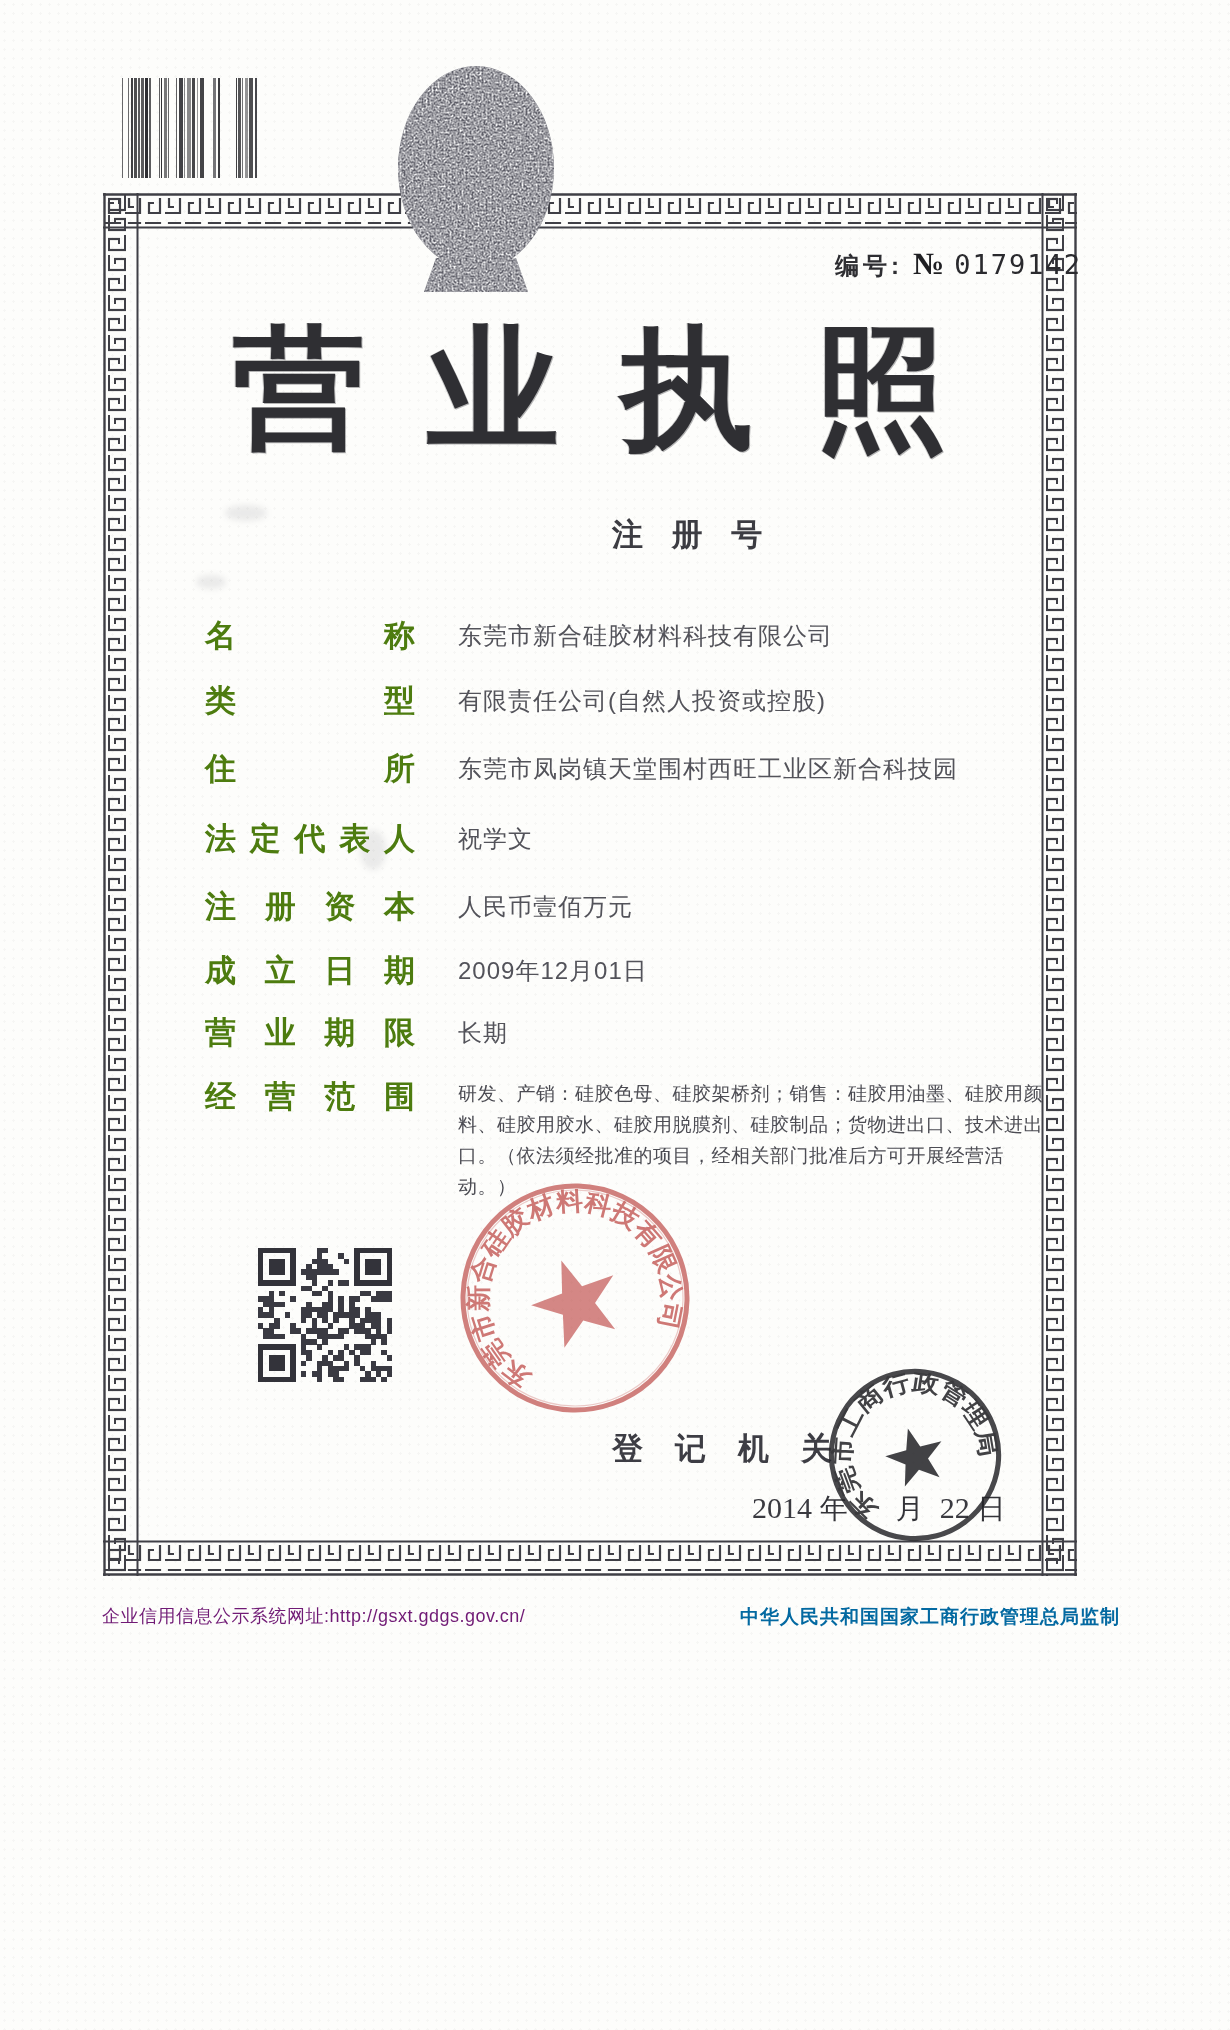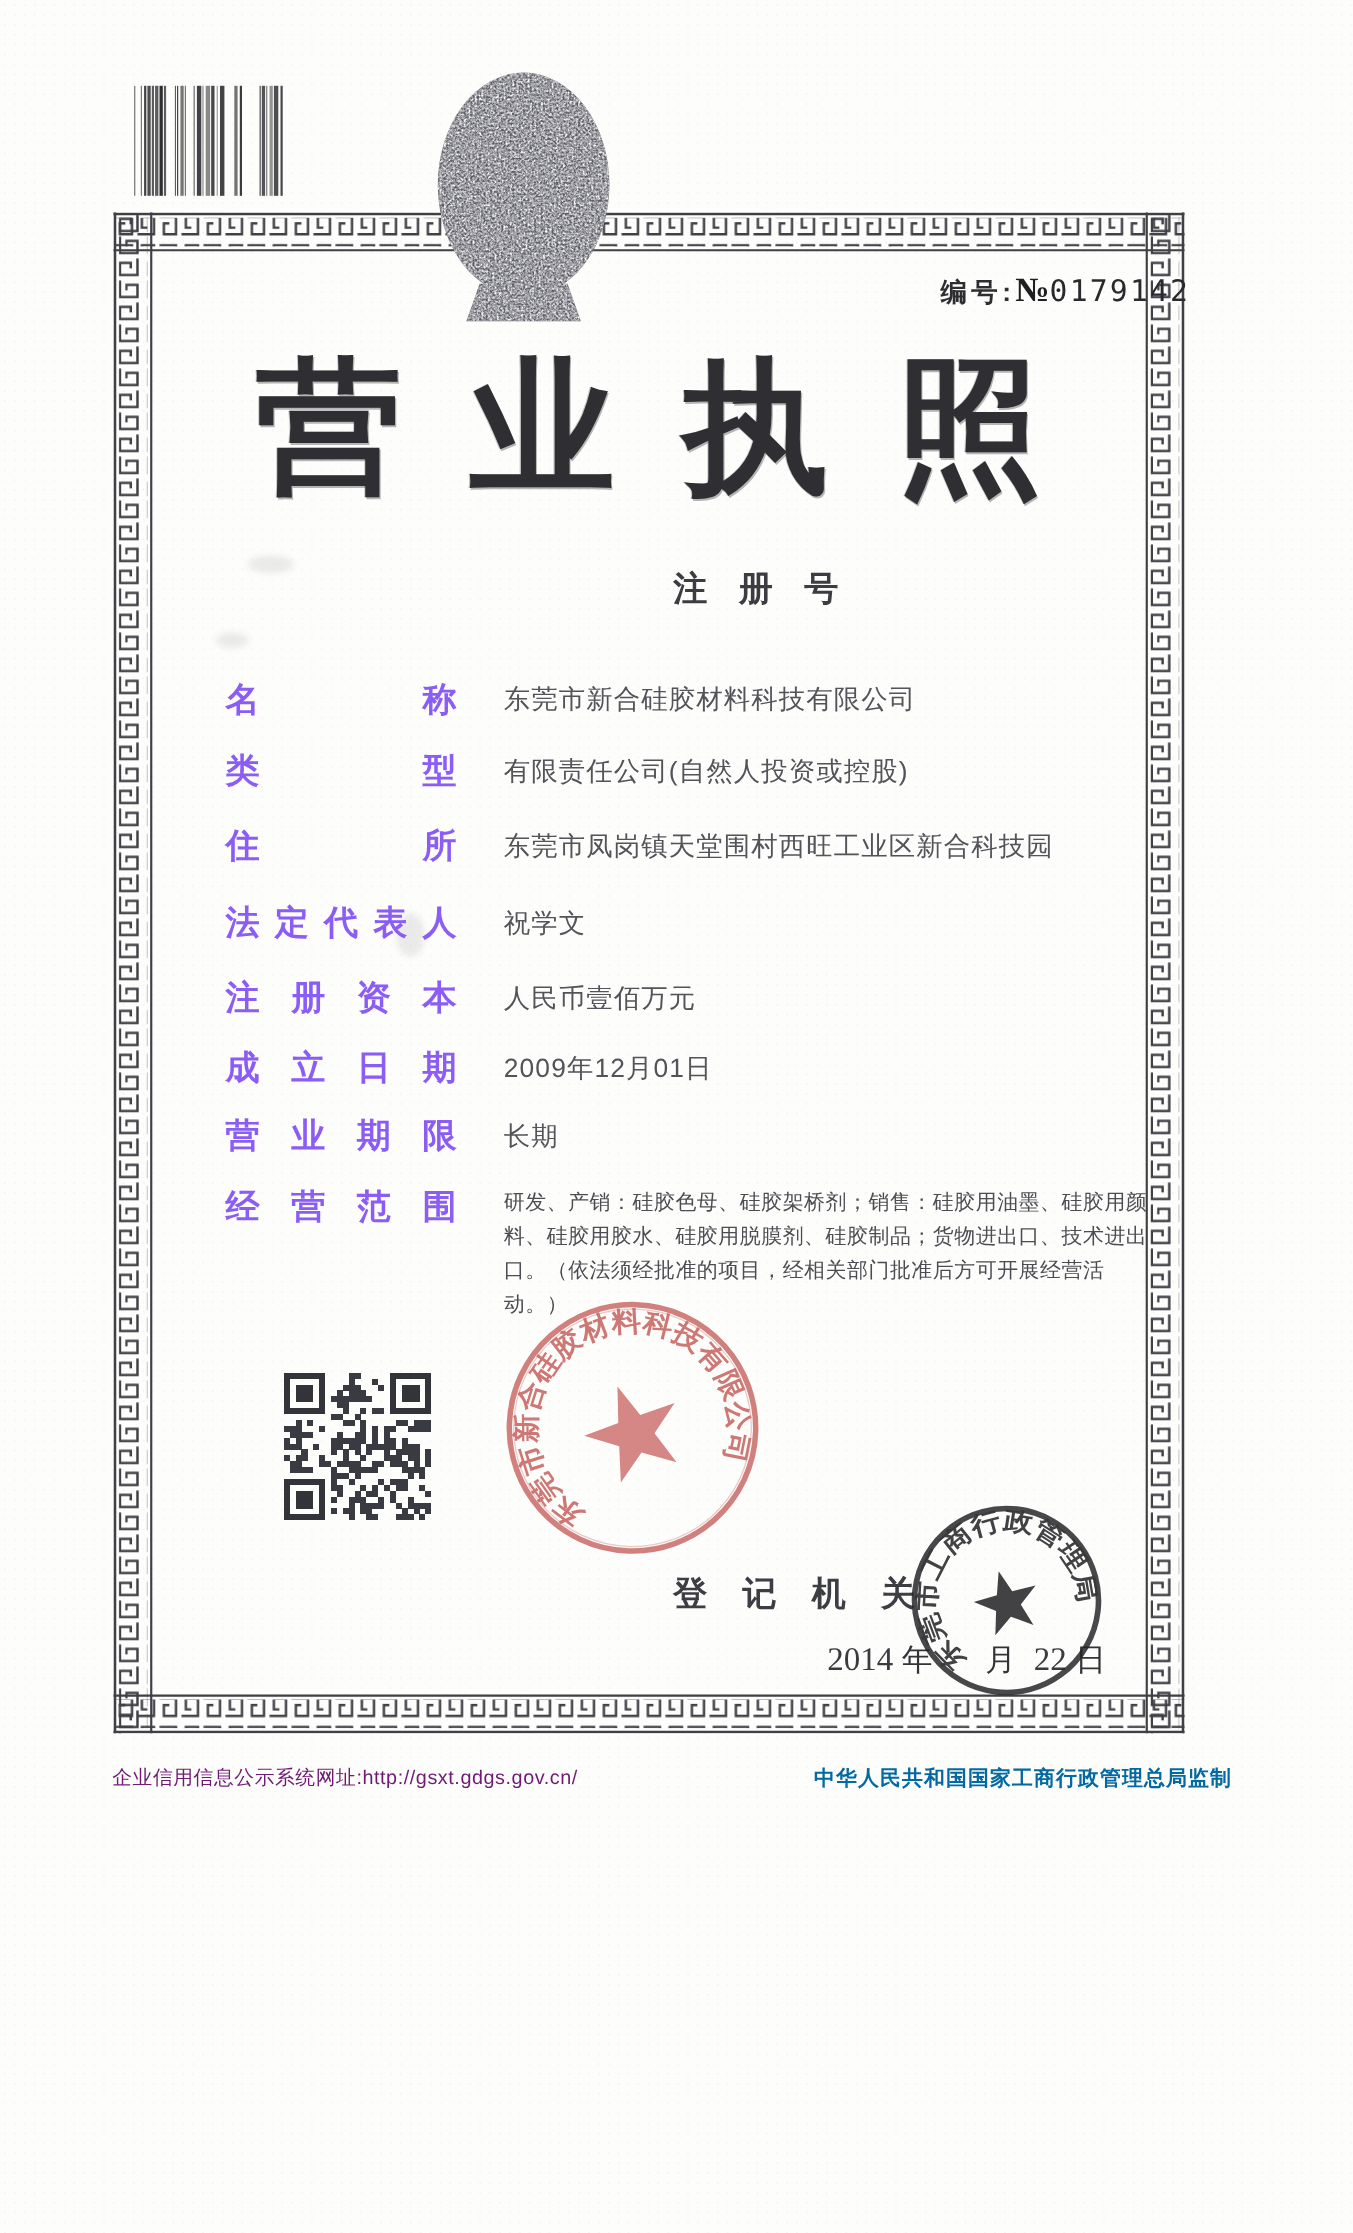--- a/index.html
+++ b/index.html
@@ -21,42 +21,42 @@
   #qrcode  { left:258px; top:1248px; width:134px; height:134px; }
 
   
   .strip { position:absolute; z-index:1; }
   #strip-top    { left:103px; top:193px; }
   #strip-bottom { left:103px; top:1540px; }
   #strip-left   { left:103px; top:193px; }
   #strip-right  { left:1041px; top:193px; }
 
   
-  #serial-row { top:246px; right:148px; display:flex; align-items:baseline; z-index:6; }
+  #serial-row { top:246px; right:148px; display:flex; align-items:baseline; gap:10px; z-index:6; }
   #serial-label { font-size:24px; letter-spacing:4px; color:#2e2e32; font-weight:600; }
   #serial-mark  { font-family:"Liberation Serif", serif; font-weight:bold; font-size:31px; color:#1f1f22; }
   #serial-number{ font-family:"DejaVu Sans Mono", monospace; font-size:27px; color:#2a2a2e; letter-spacing:2px; }
 
   #license-title {
     left:103px; top:316px; width:974px; text-align:center;
     font-size:132px; font-weight:bold; color:#2f2f33;
     letter-spacing:62px; text-indent:62px; line-height:1.1;
     text-shadow: 1px 1px 0 rgba(47,47,51,.35), -1px 0 0 rgba(47,47,51,.25);
     z-index:4;
   }
 
   #reg-row { left:612px; top:514px; display:flex; align-items:flex-start; z-index:4; }
   #reg-label { font-size:31px; font-weight:600; color:#3c3c42; letter-spacing:10px; }
   #reg-number { margin-left:24px; font-family:"Liberation Serif", serif; font-size:36px; color:#4b4b54; letter-spacing:1px; }
 
   
   .field-row { position:absolute; left:205px; width:830px; z-index:4; }
   .field-label {
     position:absolute; left:0; top:0; width:210px;
-    font-size:31px; font-weight:600; color:#8b5cf6;
+    font-size:31px; font-weight:600; color:#4d7c0f;
     text-align:justify; text-align-last:justify; text-justify:inter-character;
     white-space:nowrap;
     font-family:Liberation Serif, serif;
   }
   .field-value {
     position:absolute; left:253px; top:5px; width:570px;
     font-size:24px; color:#53535a; letter-spacing:1px; white-space:nowrap;
   }
   .field-value.small {
     font-size:19px; line-height:31px; letter-spacing:0.5px;

